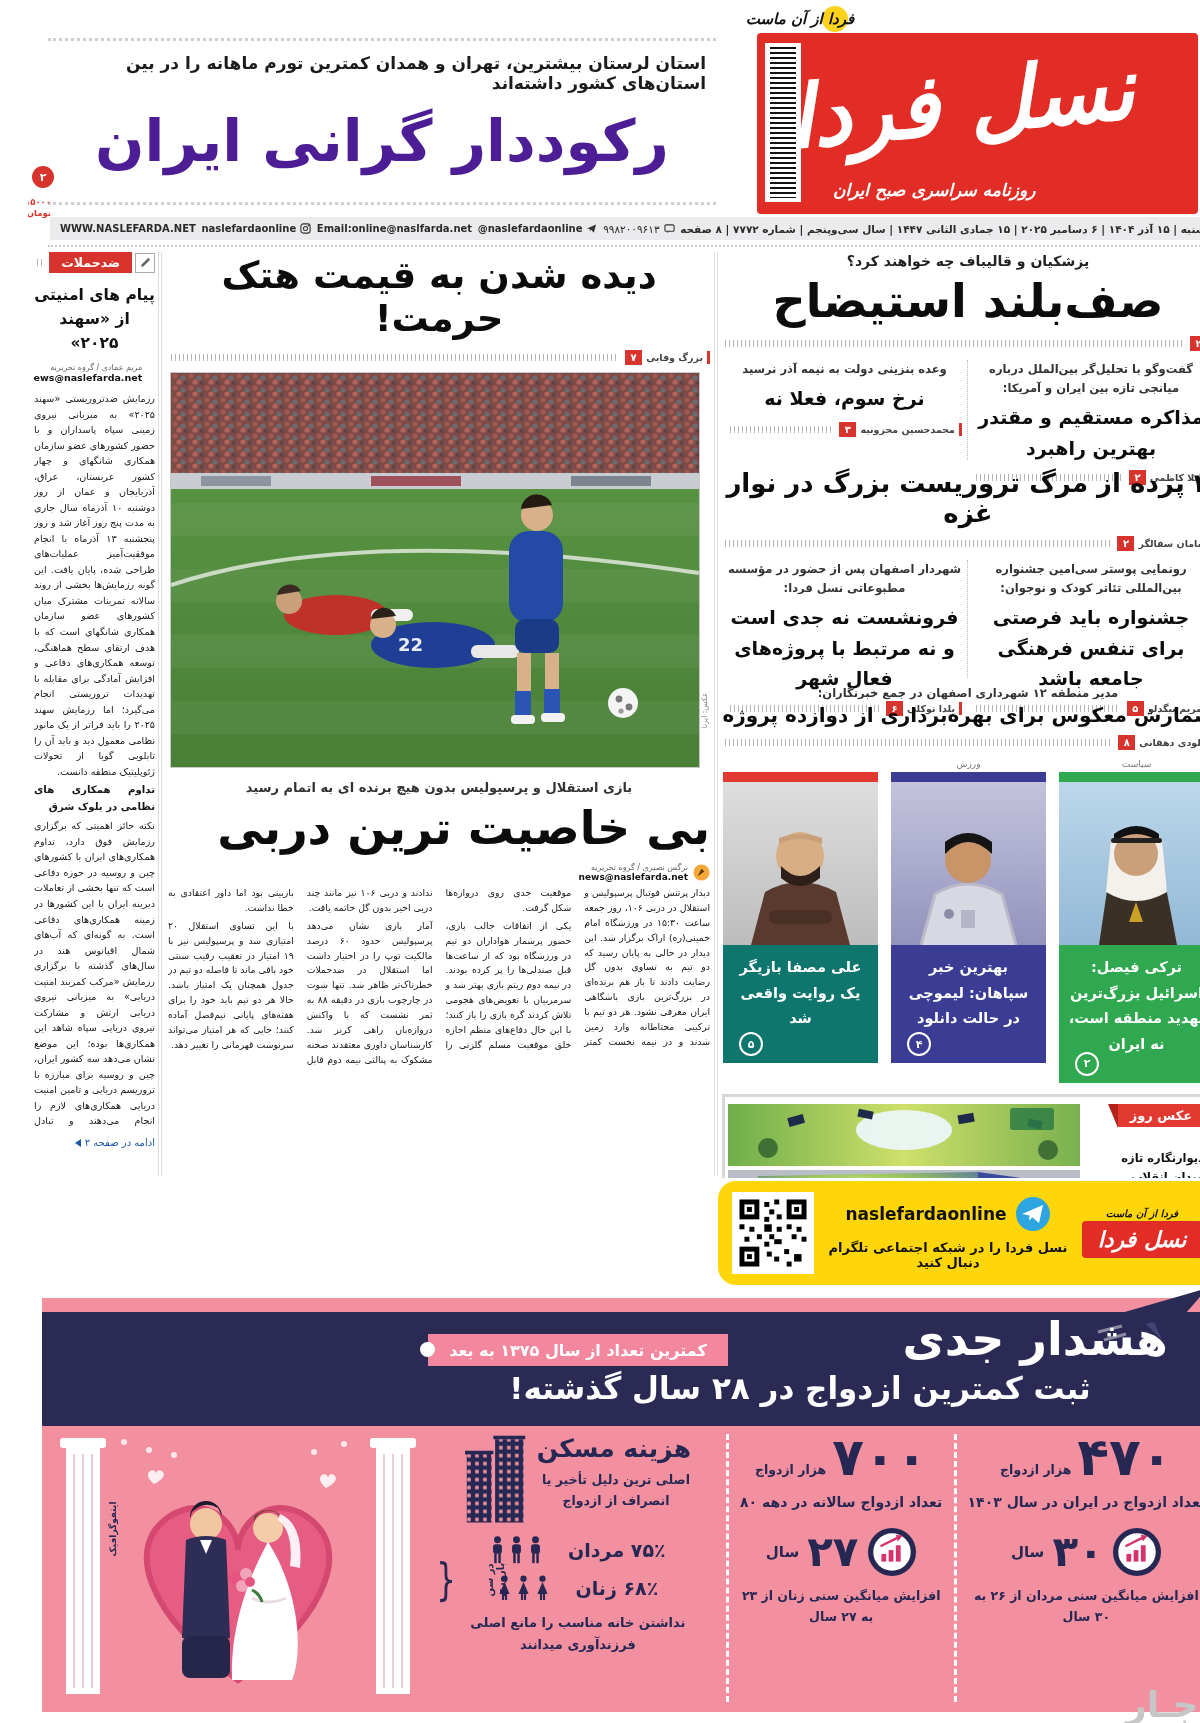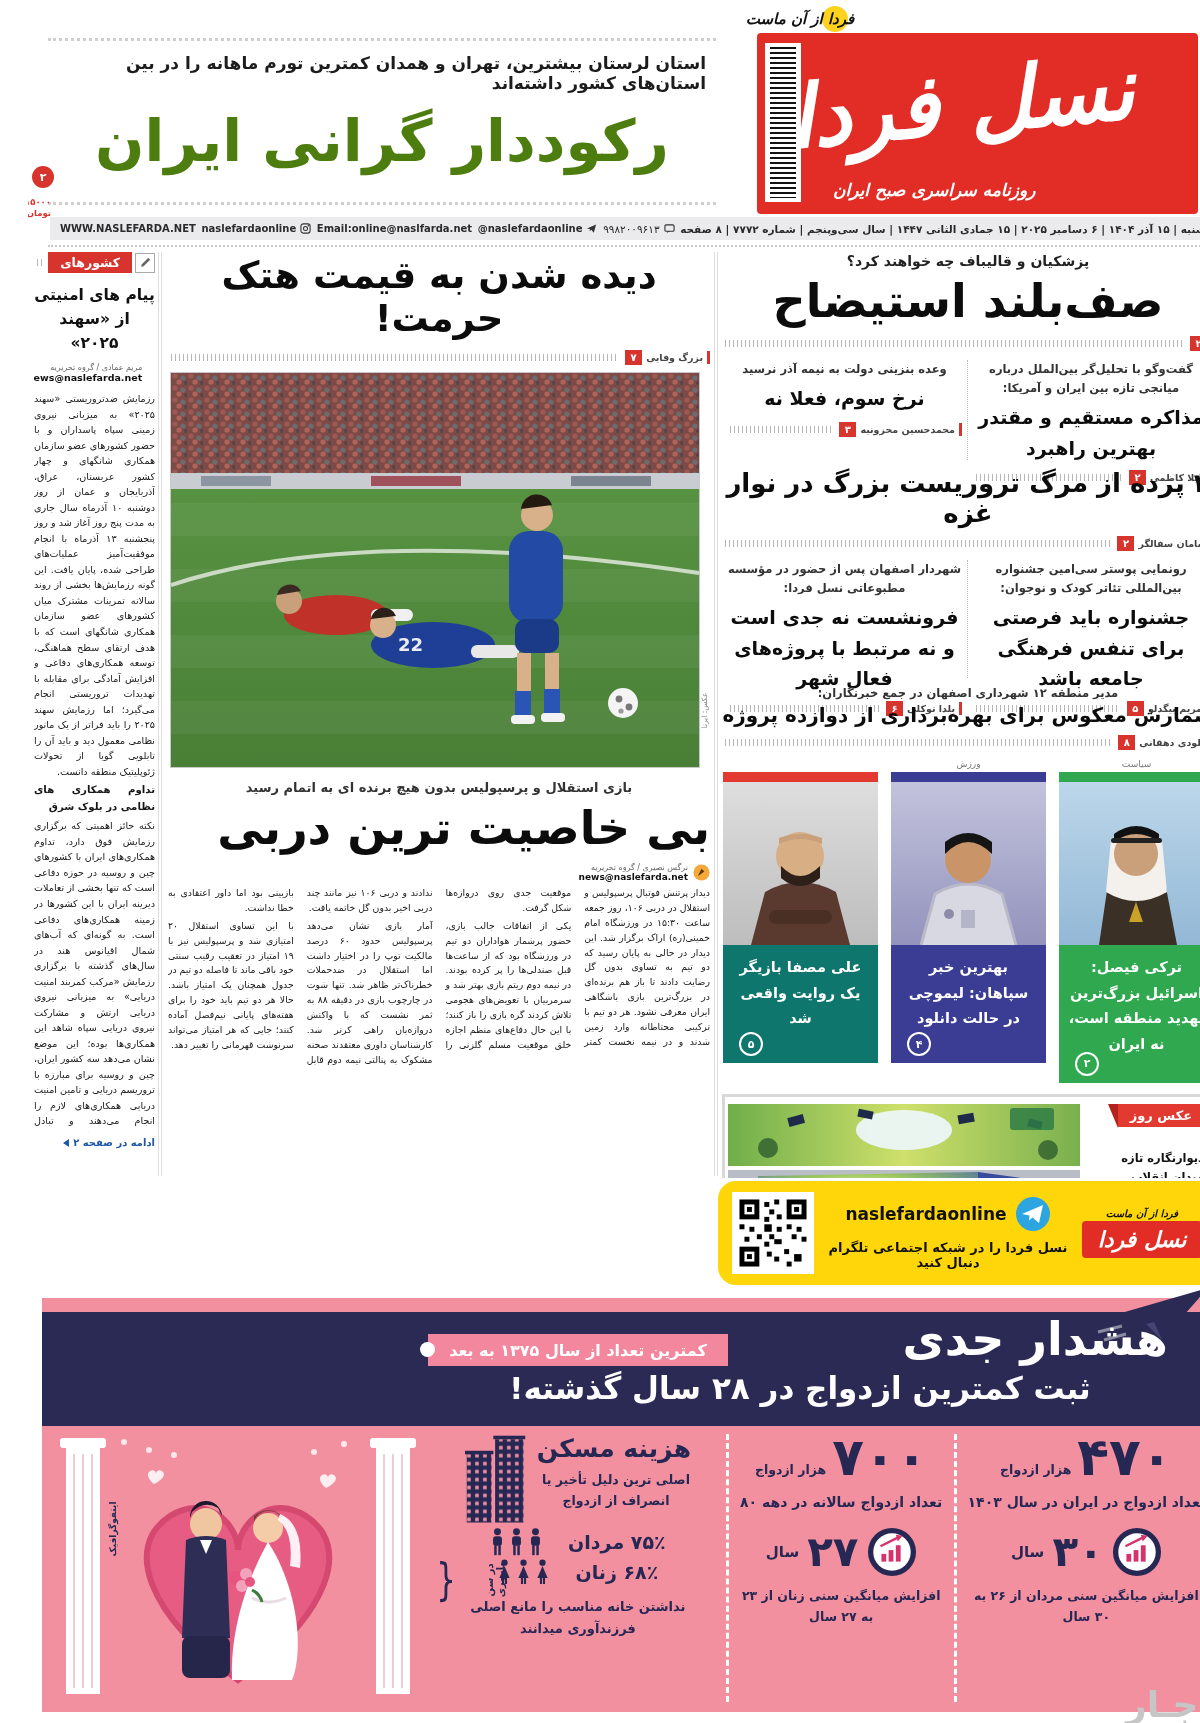--- a/index.html
+++ b/index.html
@@ -15,21 +15,21 @@
   #mh-title{top:2px;right:64px;color:#fff;font-size:86px;font-weight:900;font-style:italic;transform:rotate(-5deg);line-height:1.6;letter-spacing:-3px}
   #mh-sub{bottom:14px;left:76px;color:#fff;font-size:17px;font-weight:700;font-style:italic}
   #barcode{top:10px;left:8px;width:36px;bottom:12px;background:#fff;padding:4px 5px}
   #barcode .bars{width:100%;height:100%;background:repeating-linear-gradient(180deg,#111 0 2px,#fff 2px 5px)}
 
   
   #lead{top:38px;right:490px;left:512px;width:668px;height:167px;border-top:3px dotted #cfcfcf;border-bottom:3px dotted #cfcfcf;padding:12px 10px 0 10px}
   #lead{left:auto;right:auto;top:38px}
   #lead{position:absolute;left:20px;width:668px}
   #lead-kicker{text-align:right;font-size:17px;font-weight:700;color:#1c1c1c}
-  #lead-headline{text-align:center;font-size:58px;font-weight:900;color:#4d7c0f;margin-top:14px;letter-spacing:-2px}
+  #lead-headline{text-align:center;font-size:58px;font-weight:900;color:#4c1d95;margin-top:14px;letter-spacing:-2px}
   .circ-badge{width:22px;height:22px;border-radius:50%;background:#d6342c;color:#fff;font-size:11px;font-weight:800;display:flex;align-items:center;justify-content:center}
   #lead-badge{top:166px;left:4px}
   #price{top:197px;left:1px;width:22px;text-align:center;color:#d6342c;font-size:8.5px;font-weight:800;line-height:1.3}
 
   
   #topbar{top:217px;left:22px;width:1166px;height:23px;background:#ebebee;display:flex;align-items:center;justify-content:space-between;padding:0 10px;font-size:10.5px;color:#2a2a2a}
   #topbar .grp{display:flex;align-items:center;gap:4px;white-space:nowrap}
   #topbar .lat{direction:ltr;font-weight:700;font-size:10px}
   #date-line{font-weight:700;font-size:10.5px}
   .mini-ico{width:11px;height:11px;display:inline-block}
@@ -51,21 +51,21 @@
   .ed-head{display:flex;align-items:center;gap:3px}
   .ed-ico{width:20px;height:20px;border:1px solid #aaa;background:#fff;display:flex;align-items:center;justify-content:center;flex:none}
   .ed-lbl{background:#d6342c;color:#fff;font-size:12.5px;font-weight:800;padding:3px 12px;white-space:nowrap}
   #ed-title{margin-top:10px;font-size:15.5px;font-weight:900;text-align:center;line-height:1.55;color:#111}
   .ed-by{display:flex;justify-content:center;align-items:center;gap:20px;margin-top:8px}
   .ed-by .t1{font-size:8px;color:#666}
   .ed-by .t2{font-size:9.5px;color:#111;font-weight:700;direction:ltr}
   #ed-body{margin-top:8px;font-size:9.6px;line-height:1.62;text-align:justify;color:#161616;height:742px;overflow:hidden}
   #ed-body p{margin-bottom:3px}
   .ed-sub{font-weight:900;font-size:10.2px}
-  #ed-more{margin-top:4px;color:#1e56a8;font-weight:700;font-size:10px;display:flex;align-items:center;gap:4px}
+  #ed-more{margin-top:4px;color:#1e56a8;font-weight:400;font-size:10px;display:flex;align-items:center;gap:4px}
   .tri-l{width:0;height:0;border-top:4px solid transparent;border-bottom:4px solid transparent;border-right:6px solid #1e56a8}
 
   
   #center{top:250px;left:140px;width:542px;height:928px;overflow:hidden}
   #ft-kicker{text-align:center;font-size:14px;font-weight:700;color:#222;margin-top:2px}
   #ft-headline{text-align:center;font-size:37px;font-weight:900;color:#0c0c0c;margin-top:4px;letter-spacing:-1px}
   #center .bl{margin-top:9px}
   #derby-photo{margin-top:6px;margin-right:10px;width:530px;height:396px;border:1px solid #c9c9c9;position:relative}
   #photo-credit{position:absolute;right:-24px;bottom:52px;transform:rotate(-90deg);font-size:7.5px;color:#888}
   #derby-caption{text-align:center;font-size:13px;font-weight:700;color:#333;margin-top:12px}
@@ -138,21 +138,21 @@
   .big{font-size:52px;font-weight:900;line-height:.9}
   .unit{font-size:12.5px;font-weight:800;padding-bottom:4px}
   .sdesc{font-size:14px;font-weight:800;margin-top:10px;line-height:1.7}
   .age-row{display:flex;align-items:center;justify-content:center;gap:8px;margin-top:12px}
   .age-num{font-size:42px;font-weight:900}
   .age-unit{font-size:15px;font-weight:800}
   .sdesc2{font-size:12.5px;font-weight:800;margin-top:8px;line-height:1.7}
   #hz-row{display:flex;direction:rtl;justify-content:center;gap:10px;align-items:flex-start}
   #hz-title{font-size:25px;font-weight:900}
   #hz-desc{font-size:12.5px;font-weight:800;margin-top:6px;line-height:1.7;width:150px}
-  .ppl-row{display:flex;direction:rtl;align-items:center;justify-content:center;gap:24px;margin-top:2px}
+  .ppl-row{display:flex;direction:rtl;align-items:center;justify-content:center;gap:24px;margin-top:10px}
   .ppl-lbl{font-size:19px;font-weight:900}
   #fert{position:absolute;left:2px;top:120px;display:flex;align-items:center}
   #fert .brace{font-size:44px;font-weight:400;color:#272754;transform:scaleX(.7)}
   #fert .flbl{font-size:10px;font-weight:800;color:#272754;transform:rotate(-90deg);width:70px;margin-right:-26px}
   #hz-note{font-size:13px;font-weight:800;margin-top:10px;line-height:1.7}
   #illus{position:absolute;left:12px;top:130px;width:368px;height:276px}
   #info-credit{position:absolute;left:44px;top:226px;transform:rotate(-90deg);font-size:9px;font-weight:800;color:#272754;letter-spacing:1px}
 
   #watermark{top:1684px;left:1098px;color:#c6c6c6;font-size:36px;font-weight:900;letter-spacing:2px}
 </style>
@@ -243,21 +243,21 @@
   <div class="abs vdiv" id="vdiv2"></div>
 
   <div class="abs" id="sidebar">
     <div class="ed-head">
       <span class="ed-ico">
         <svg width="13" height="13" viewBox="0 0 14 14">
             <path d="M2 12 L3 9 L10 2 L12 4 L5 11 Z" fill="#666"></path>
             <path d="M2 12 L4.2 11.4 L2.6 9.8 Z" fill="#bbb"></path>
           </svg>
       </span>
-      <span class="ed-lbl">کشورهای</span>
+      <span class="ed-lbl">ضدحملات</span>
       <span class="dots"></span>
     </div>
     <div id="ed-title">پیام های امنیتی از «سهند ۲۰۲۵»</div>
     <div class="ed-by">
       <svg width="17" height="17" viewBox="0 0 18 18">
           <circle cx="9" cy="9" r="8.5" fill="#f4c430"></circle>
           <path d="M5 13 L9 5 L12 8 Z" fill="#5a4500"></path>
         </svg>
       <span>
         <div class="t1">مریم عمادی / گروه تحریریه</div>

